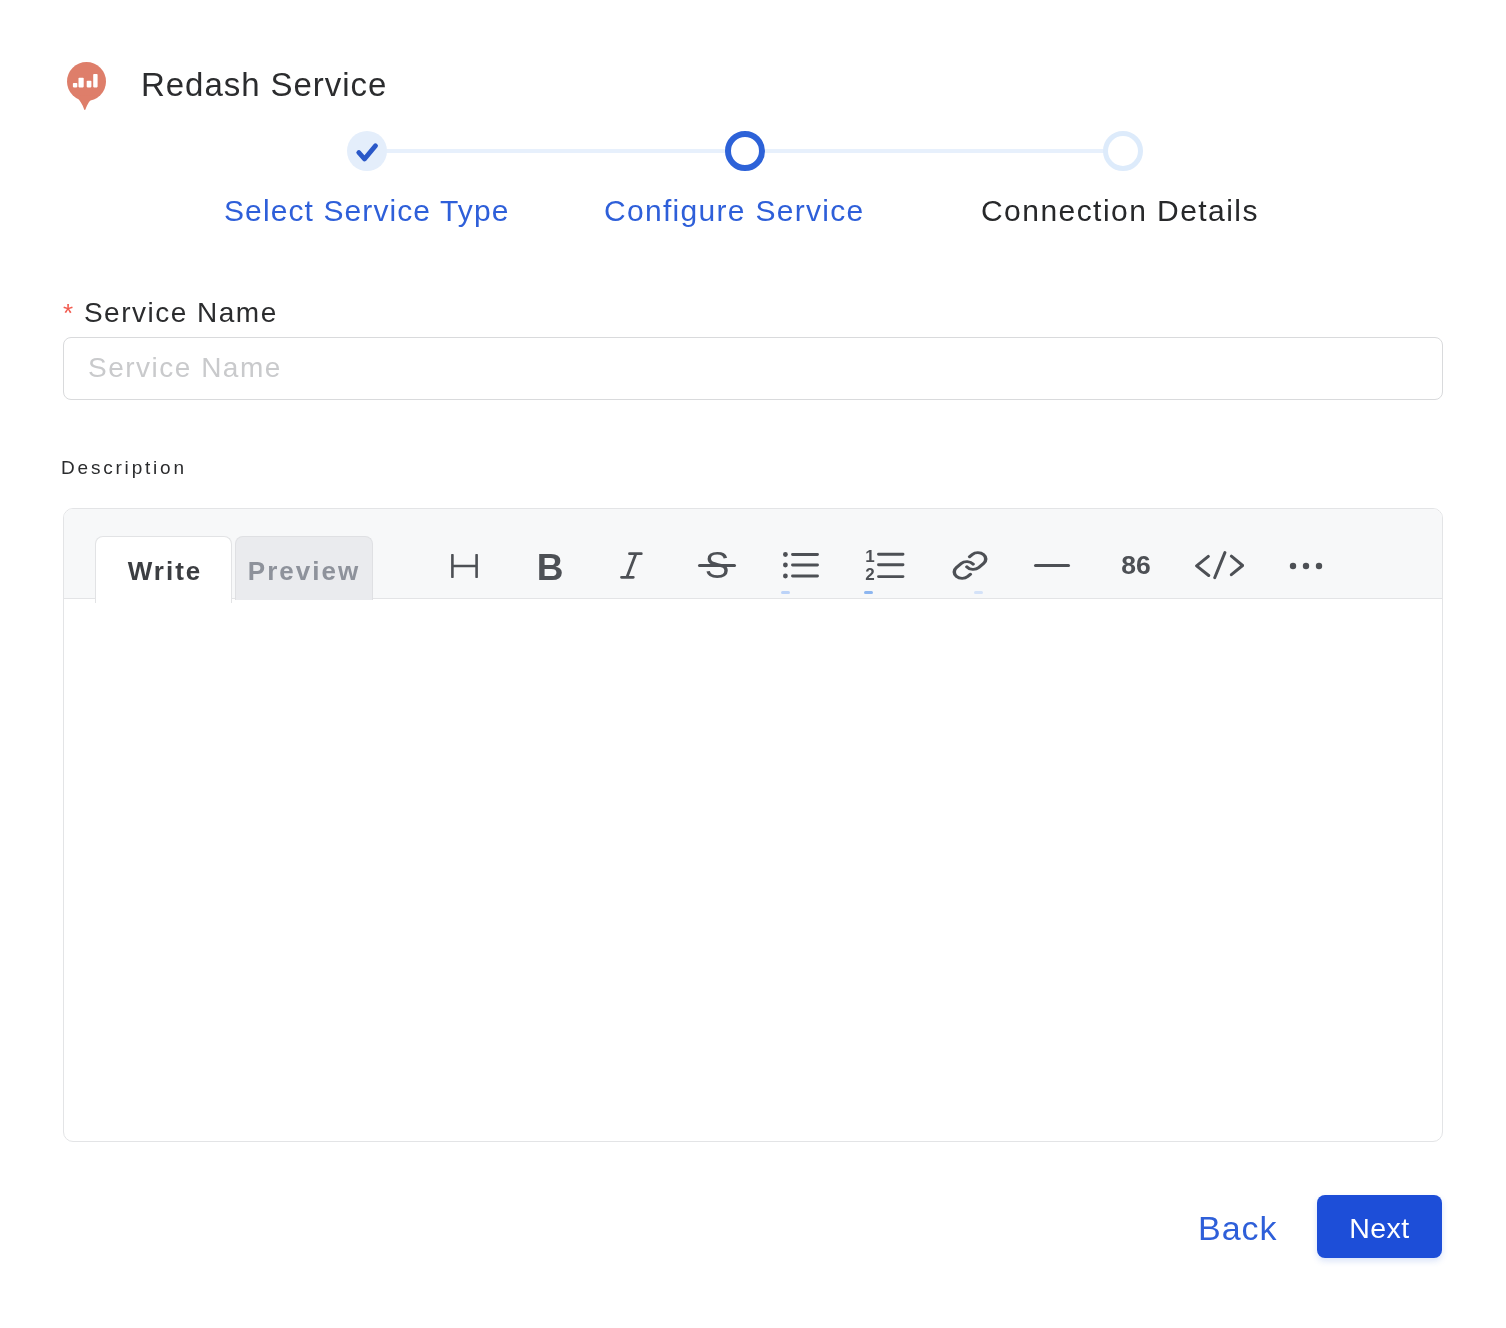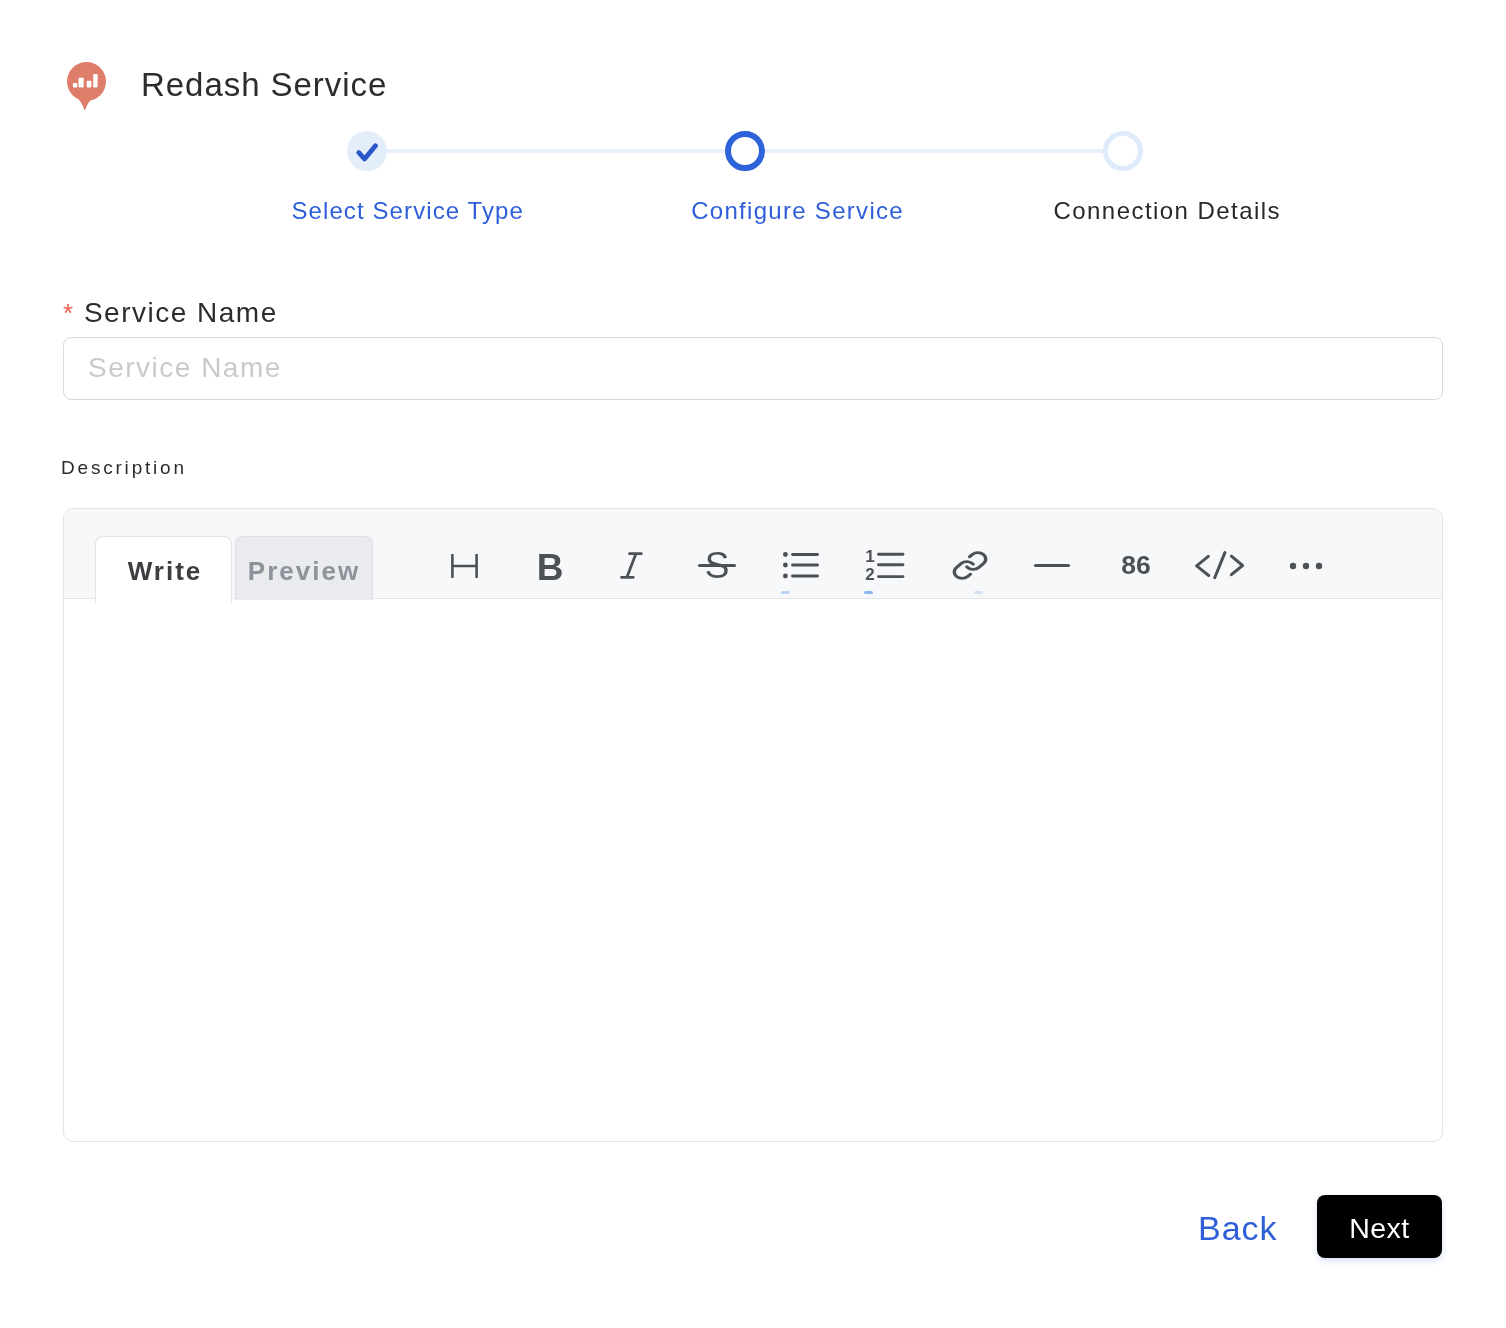--- a/index.html
+++ b/index.html
@@ -9,42 +9,42 @@
 
   
   .title { left:141px; top:65px; font-size:33px; color:#2b2c2e; letter-spacing:0.95px; line-height:40px; }
 
   
   .stepline { height:4px; background:#e7f0fc; top:149px; border-radius:2px; }
   .circ { width:40px; height:40px; border-radius:50%; top:131px; }
   .c1 { left:347px; background:#e4eefb; }
   .c2 { left:725px; background:#fff; border:6.5px solid #2d62d8; }
   .c3 { left:1103px; background:#fff; border:5px solid #ddebfb; }
-  .steplabel { top:196px; font-size:24px; line-height:30px; text-align:right; width:300px; }
+  .steplabel { top:196px; font-size:30px; line-height:30px; text-align:left; width:300px; }
   .blue { color:#2e5fd9; }
   .dark { color:#27282a; }
 
   
   .label-sn { left:63px; top:289px; font-size:28px; color:#2b2c2e; line-height:48px; letter-spacing:1.5px; }
   .star { color:#f25b4f; font-size:26px; }
   .input { left:63px; top:337px; width:1380px; height:63px; border:1px solid #d9dadc; border-radius:8px; background:#fff; }
   .input .ph { position:absolute; left:24px; top:15px; font-size:28px; color:#c9cacc; letter-spacing:1.5px; line-height:29px; }
   .label-desc { left:61px; top:452px; font-size:19px; color:#2b2c2e; line-height:32px; letter-spacing:2.8px; }
 
   
   .editor { left:63px; top:508px; width:1380px; height:634px; border:1px solid #e3e4e6; border-radius:10px; background:#fff; }
   .toolbar { position:absolute; left:0; top:0; width:100%; height:90px; background:#f7f8f9; border-bottom:1px solid #e3e4e6; border-radius:9px 9px 0 0; }
   .tab { position:absolute; top:27px; height:67px; border-radius:8px 8px 0 0; font-size:26px; font-weight:700; text-align:center; line-height:69px; }
   .tab-write { left:31px; width:137px; background:#fff; border:1px solid #e2e3e5; border-bottom:none; color:#3c3e42; z-index:3; letter-spacing:2px; }
   .tab-preview { left:171px; width:138px; height:64px; background:#eaebee; border:1px solid #dfe0e3; border-bottom:none; color:#8e929b; letter-spacing:2px; }
   .ph2 { position:absolute; left:51px; top:134px; font-size:27.5px; color:#5f6b7d; letter-spacing:2.1px; line-height:29px; }
 
   
   .back { left:1198px; top:1213px; width:74px; font-size:34px; color:#2e5fd9; text-align:center; letter-spacing:1px; line-height:30px; }
-  .next { left:1317px; top:1195px; width:125px; height:63px; background:#000000; border-radius:8px; color:#ffffff; font-size:28.5px; text-align:center; line-height:67px; letter-spacing:0.5px; box-shadow:0 3px 6px rgba(45,98,216,0.18); }
+  .next { left:1317px; top:1195px; width:125px; height:63px; background:#1d4ed8; border-radius:8px; color:#ffffff; font-size:28.5px; text-align:center; line-height:67px; letter-spacing:0.5px; box-shadow:0 3px 6px rgba(45,98,216,0.18); }
 </style>
 </head>
 <body>
 <div class="page">
 
   <svg class="abs" style="left:67px; top:62px;" width="39" height="48" viewBox="0 0 39 48">
     <circle cx="19.5" cy="19.5" r="19.5" fill="#de7e6a"></circle>
     <path d="M8.5 33.5 C13 38.5 15.6 42.5 17.1 47.2 C17.45 48.3 18.15 48.3 18.5 47.2 C20.1 42.4 22.9 38.2 27.6 33.8 Z" fill="#de7e6a"></path>
     <rect x="5.9" y="21" width="4.4" height="4.4" rx="0.8" fill="#fff"></rect>
     <rect x="11.5" y="15.8" width="5.2" height="9.6" rx="0.8" fill="#fff"></rect>

